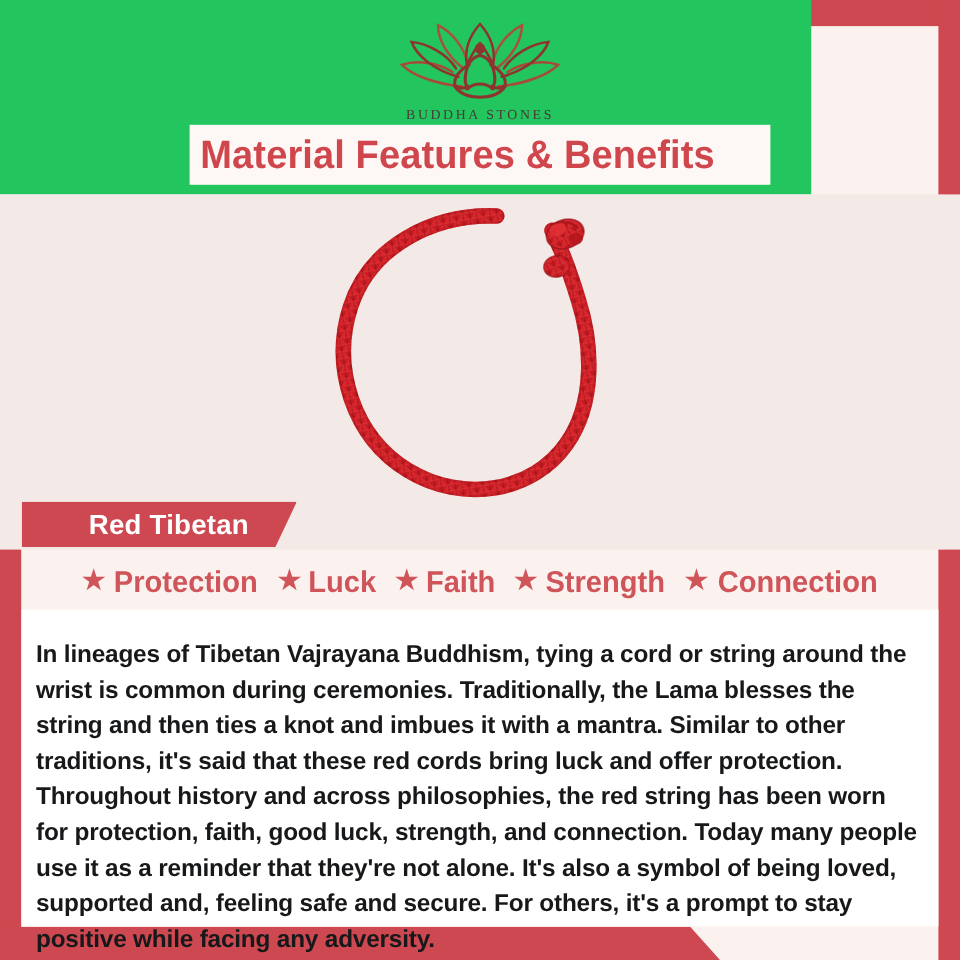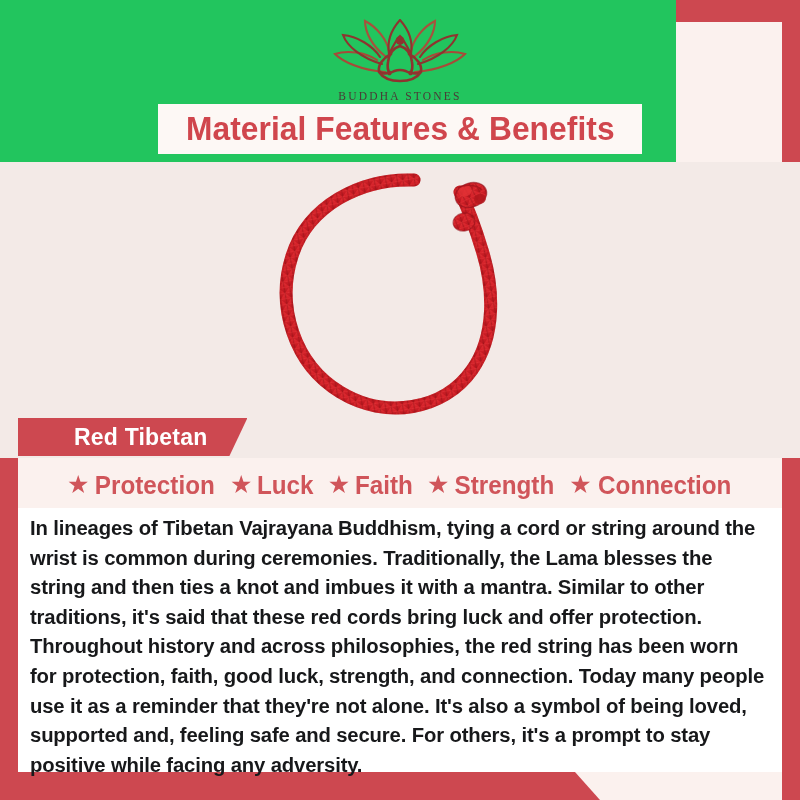--- a/index.html
+++ b/index.html
@@ -92,21 +92,21 @@
 
   .title-plate {
     position: absolute;
     top: 104px;
     left: 158px;
     width: 484px;
     height: 50px;
     background: #fdf8f5;
     display: flex;
     align-items: center;
-    justify-content: center;
+    justify-content: flex-start;
   }
   .title-plate h1 {
     margin: 0;
     font-family: "Liberation Sans Narrow", "Liberation Sans", sans-serif;
     font-size: 33px;
     font-weight: bold;
     color: #d0464d;
     letter-spacing: 0.1px;
     transform: scaleX(0.96);
     white-space: nowrap;
@@ -184,21 +184,21 @@
 
   
   .copy-card {
     position: absolute;
     top: 508px;
     left: 18px;
     width: 764px;
     height: 264px;
     background: #ffffff;
     box-sizing: border-box;
-    padding: 6px 14px 0 12px;
+    padding: 24px 14px 0 12px;
   }
   .copy-card p {
     margin: 0;
     font-family: "Liberation Sans", sans-serif;
     font-size: 20.3px;
     font-weight: bold;
     line-height: 29.6px;
     color: #17181a;
     text-align: left;
     letter-spacing: -0.15px;

